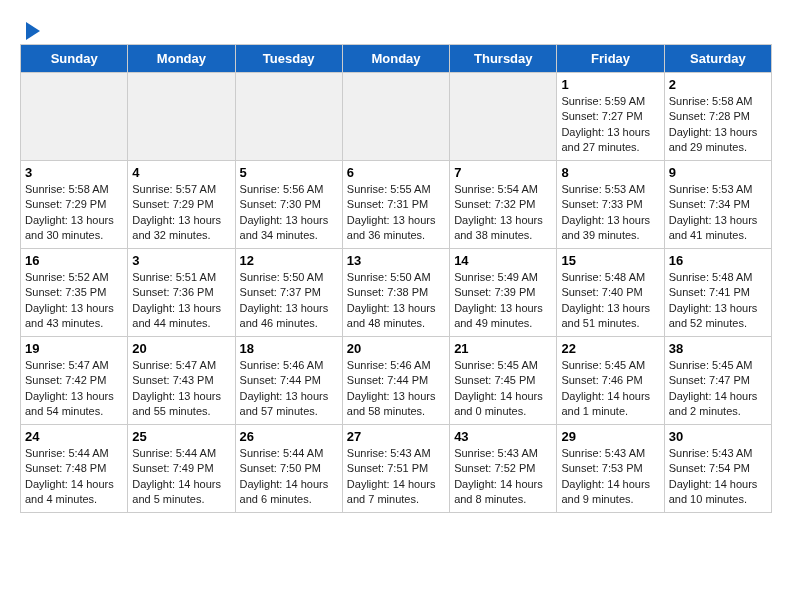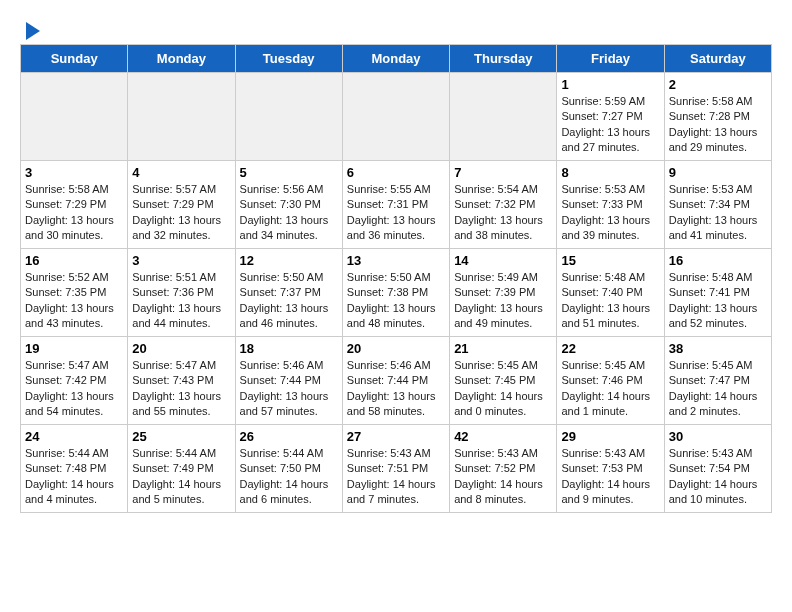--- a/index.html
+++ b/index.html
@@ -222,21 +222,21 @@
         </td>
         <td>
           <div class="day-num">26</div>
           <div class="day-info">Sunrise: 5:44 AM<br>Sunset: 7:50 PM<br>Daylight: 14 hours<br>and 6 minutes.</div>
         </td>
         <td>
           <div class="day-num">27</div>
           <div class="day-info">Sunrise: 5:43 AM<br>Sunset: 7:51 PM<br>Daylight: 14 hours<br>and 7 minutes.</div>
         </td>
         <td>
-          <div class="day-num">42</div>
+          <div class="day-num">43</div>
           <div class="day-info">Sunrise: 5:43 AM<br>Sunset: 7:52 PM<br>Daylight: 14 hours<br>and 8 minutes.</div>
         </td>
         <td>
           <div class="day-num">29</div>
           <div class="day-info">Sunrise: 5:43 AM<br>Sunset: 7:53 PM<br>Daylight: 14 hours<br>and 9 minutes.</div>
         </td>
         <td>
           <div class="day-num">30</div>
           <div class="day-info">Sunrise: 5:43 AM<br>Sunset: 7:54 PM<br>Daylight: 14 hours<br>and 10 minutes.</div>
         </td>

